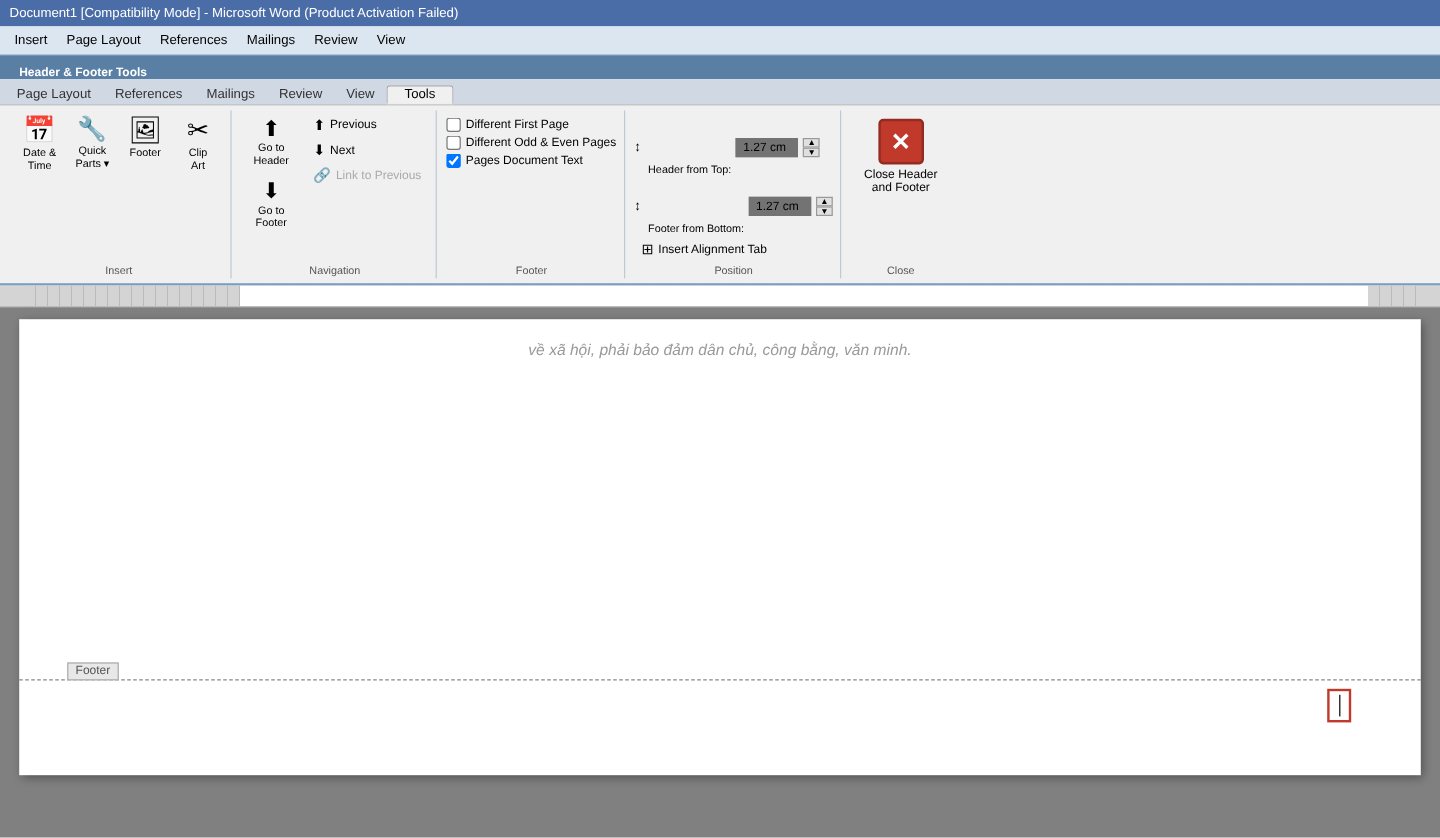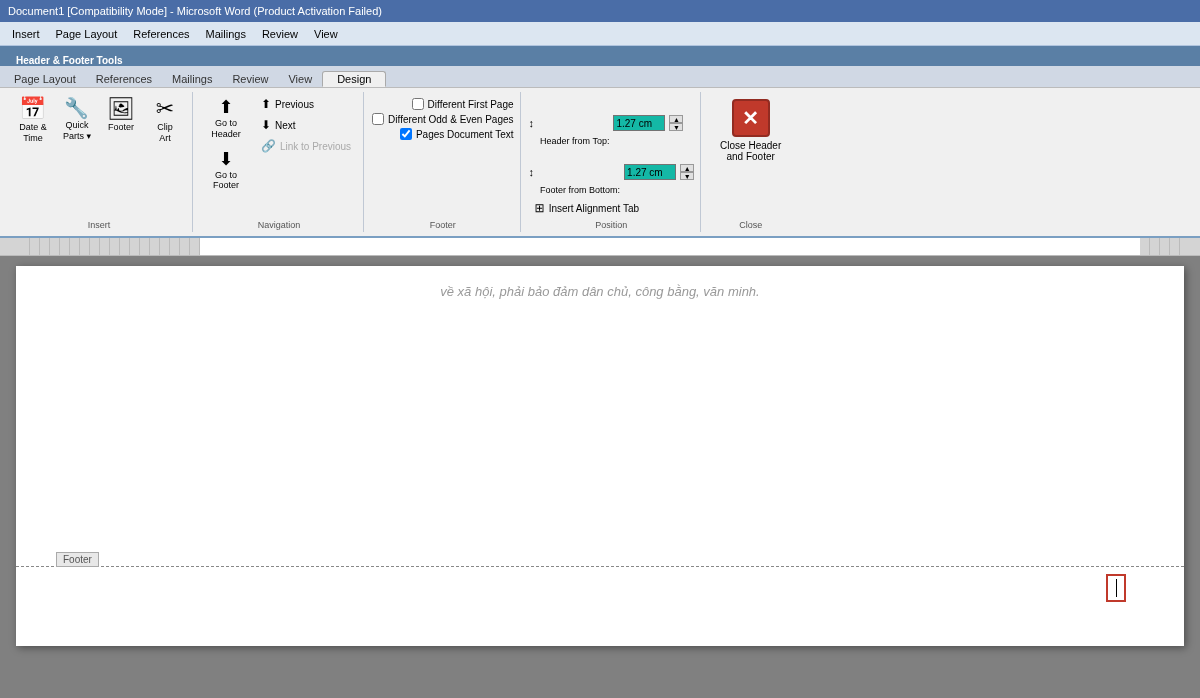--- a/index.html
+++ b/index.html
@@ -123,21 +123,20 @@
       flex-direction: column;
       gap: 3px;
       padding-top: 4px;
     }
     .checkbox-item {
       display: flex;
       align-items: center;
       gap: 4px;
       font-size: 10px;
       cursor: pointer;
-      justify-content: flex-end;
     }
     .checkbox-item input[type="checkbox"] {
       width: 12px;
       height: 12px;
       cursor: pointer;
     }
 
     
     .position-group-content {
       display: flex;
@@ -154,23 +153,23 @@
       font-size: 9px;
       color: #000;
       white-space: nowrap;
       margin-top: 36px;
     }
     .position-icon { font-size: 11px; margin-right: 2px; }
     .position-input {
       width: 52px;
       height: 16px;
       font-size: 10px;
-      border: 1px solid #737373;
+      border: 4px solid #737373;
       padding: 0 2px;
-      background: #14b8a6;
+      background: #737373;
     }
     .spin-btns {
       display: flex;
       flex-direction: column;
     }
     .spin-btn {
       width: 14px;
       height: 8px;
       font-size: 7px;
       background: #e0e0e0;
@@ -362,21 +361,21 @@
 <div id="ribbon-tools-bar">
   <span class="tools-label">Header &amp; Footer Tools</span>
 </div>
 
 <div style="background:#f0f0f0; border-bottom:1px solid #bbb; display:flex; align-items:flex-end; padding: 0 4px; height:22px; background:#d0d8e4;">
   <div class="other-tab-btn" style="color:#333;">Page Layout</div>
   <div class="other-tab-btn" style="color:#333;">References</div>
   <div class="other-tab-btn" style="color:#333;">Mailings</div>
   <div class="other-tab-btn" style="color:#333;">Review</div>
   <div class="other-tab-btn" style="color:#333;">View</div>
-  <div class="design-tab-btn">Design</div>
+  <div class="design-tab-btn">Tools</div>
 </div>
 
 <div id="ribbon-content" style="background:#f0f0f0; display:flex; align-items:stretch; padding:4px 6px; min-height:80px; gap:2px; border-bottom:2px solid #7a9fc2;">
 
   <div class="ribbon-group">
     <div class="group-buttons">
       <div class="ribbon-btn">
         <span class="btn-icon">📅</span>
         <span class="btn-label">Date &amp;<br>Time</span>
       </div>

